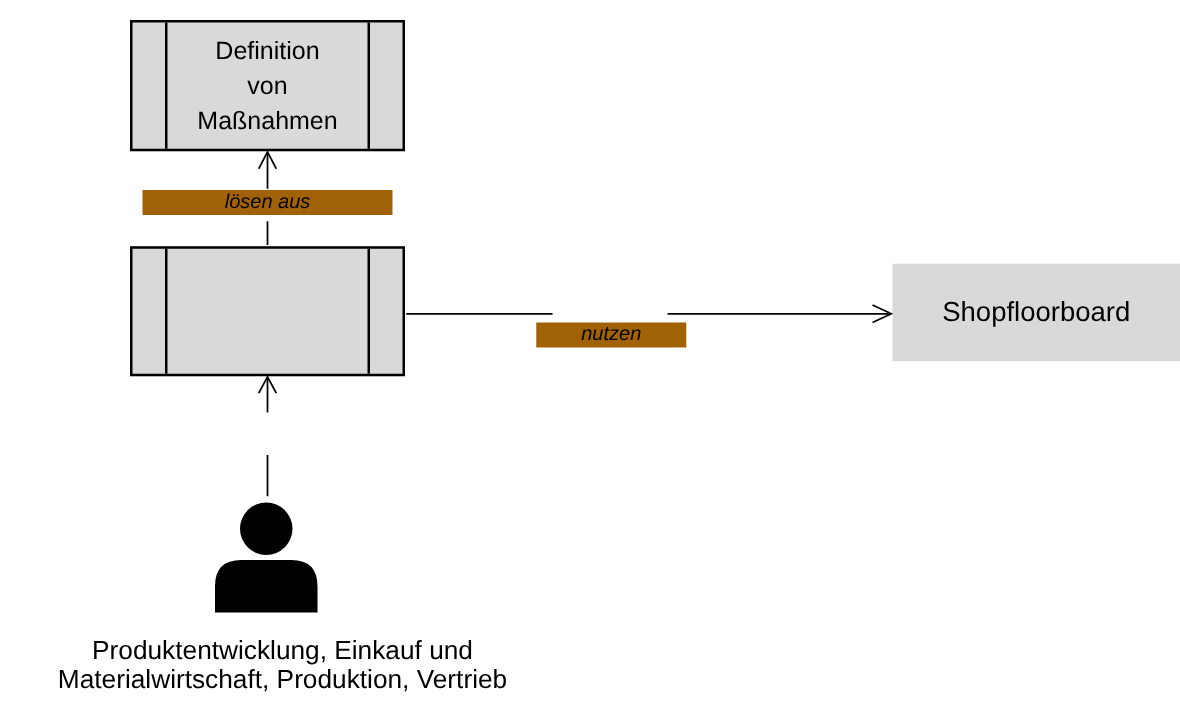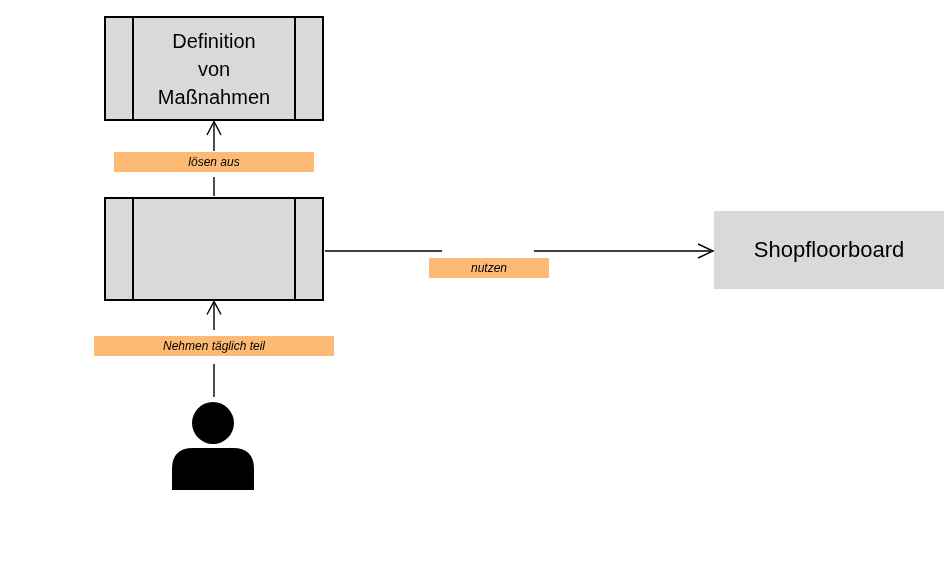--- a/index.html
+++ b/index.html
@@ -13,22 +13,22 @@
     white-space:pre-line;
   }
   .process{border:2px solid #000000;font-size:20px;line-height:28px;}
   .process .bar{position:absolute;top:0;bottom:0;width:0;border-left:2px solid #000000;}
   .process .bar.left{left:26px;}
   .process .bar.right{right:26px;}
   #node-definition{left:104px;top:16px;width:220px;height:105px;}
   #node-shopfloor{left:104px;top:197px;width:220px;height:104px;font-weight:bold;}
   #node-board{left:714px;top:211px;width:230px;height:78px;font-size:22px;}
   .edge-label{
-    position:absolute;font-style:italic;font-size:12px;text-align:center;
-    background:#fdba74;line-height:20px;
+    position:absolute;font-style:italic;font-size:16px;text-align:center;
+    background:#a16207;line-height:20px;
   }
   #label-loesen{left:114px;top:152px;width:200px;}
   #label-teil{left:94px;top:336px;width:240px;}
   #label-nutzen{left:429px;top:258px;width:120px;}
   #caption{
     position:absolute;left:6px;top:509px;width:440px;text-align:center;
     font-size:21px;line-height:23px;white-space:pre-line;
   }
   svg.overlay{position:absolute;left:0;top:0;pointer-events:none;}
 </style>
@@ -75,16 +75,17 @@
     </g>
 
     <g fill="#000000">
       <circle cx="213" cy="423" r="21"></circle>
       <path d="M172 490 L172 469 Q172 448 193 448 L233 448 Q254 448 254 469 L254 490 Z"></path>
     </g>
   </svg>
 
   <div class="edge-label" id="label-loesen">lösen aus</div>
   <div class="edge-label" id="label-nutzen">nutzen</div>
-  <div class="edge-label" id="label-teil">Nehmen täglich teil</div>
 
+  <div id="caption">Produktentwicklung, Einkauf und
+Materialwirtschaft, Produktion, Vertrieb</div>
 
 </div>
 
 </body></html>

